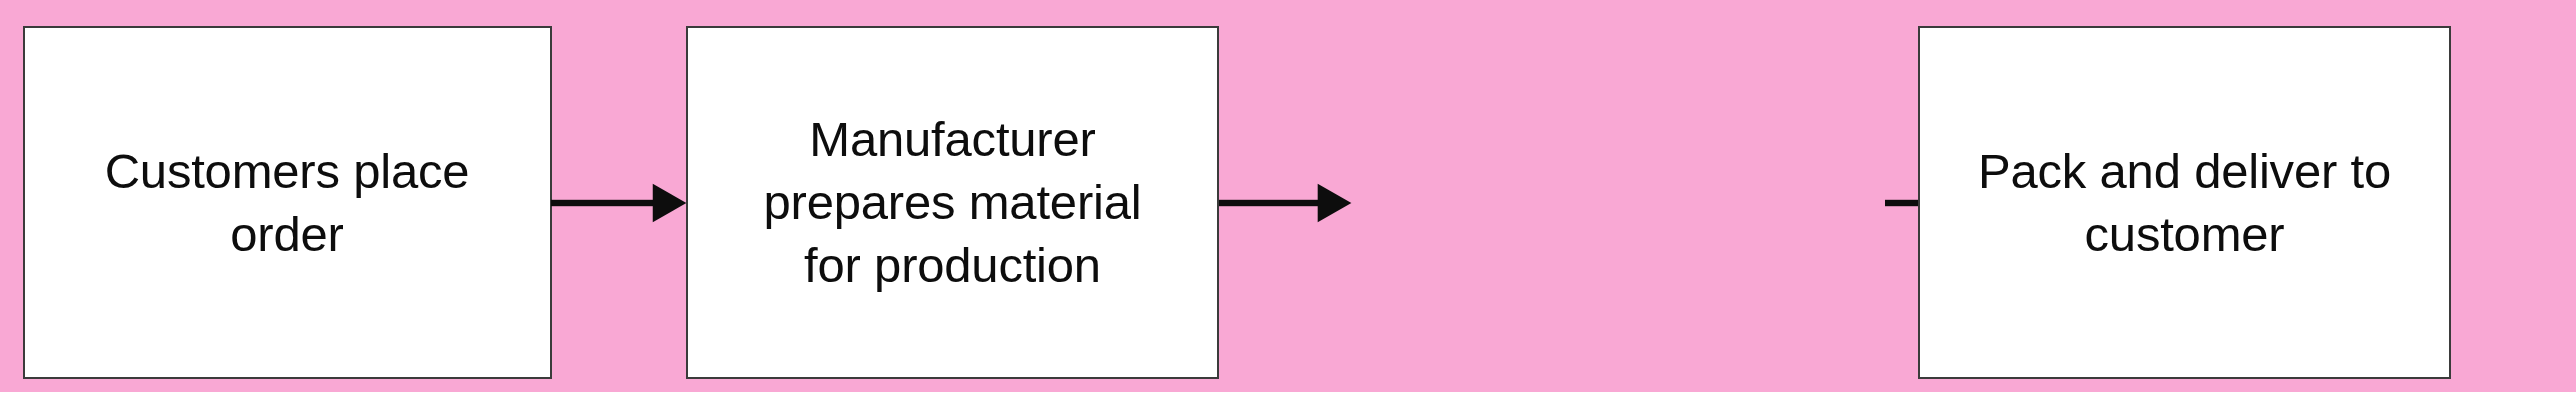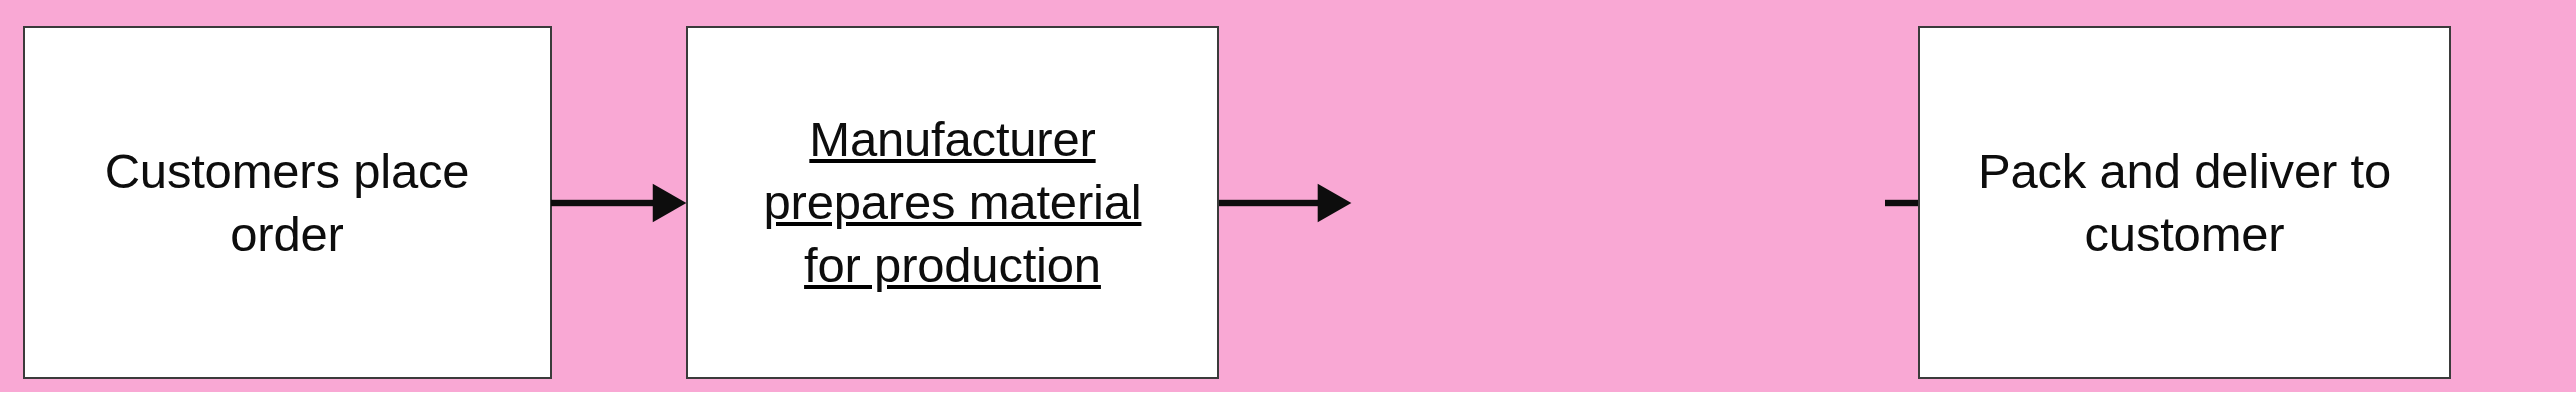--- a/index.html
+++ b/index.html
@@ -42,21 +42,21 @@
     color: #0d0d0d;
     font-family: "Liberation Sans", "DejaVu Sans", sans-serif;
     font-size: 49px;
     line-height: 63px;
     font-weight: 400;
     letter-spacing: -0.2px;
     white-space: pre-line;
   }
 
   #box-1 { left: 22.5px;   width: 529px; }
-  #box-2 { left: 686px;  width: 533px; text-decoration: underline; }
+  #box-2 { left: 686px;  width: 533px; }
   #box-3 { left: 1351px; width: 534px; }
   #box-4 { left: 1918px; width: 533px; }
 
   
   .connector-arrow {
     position: absolute;
     top: 183px;
     height: 40px;
   }
   .connector-arrow svg {

